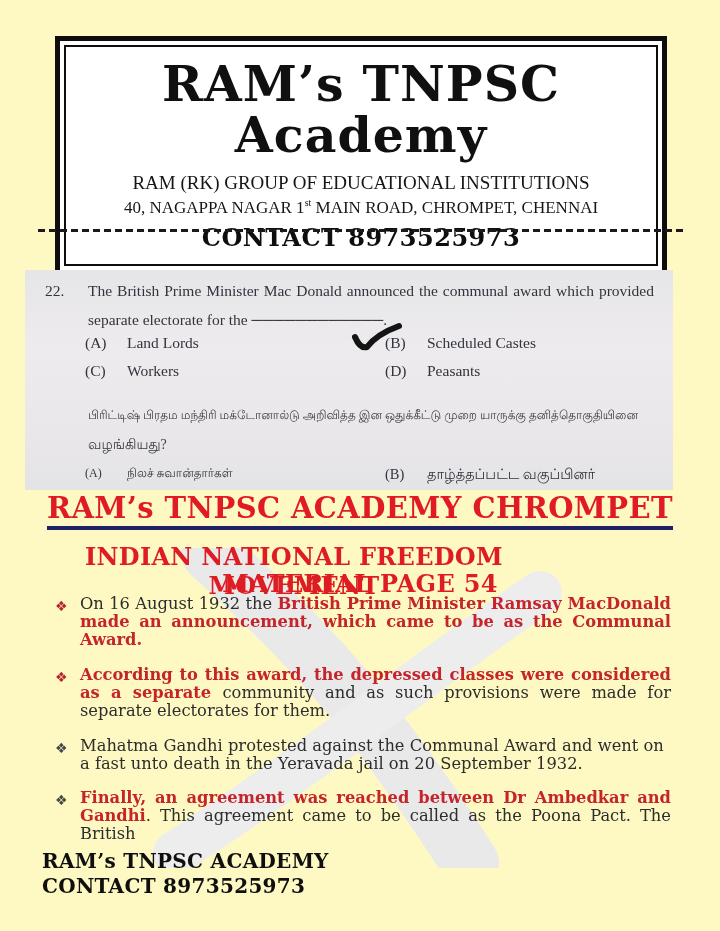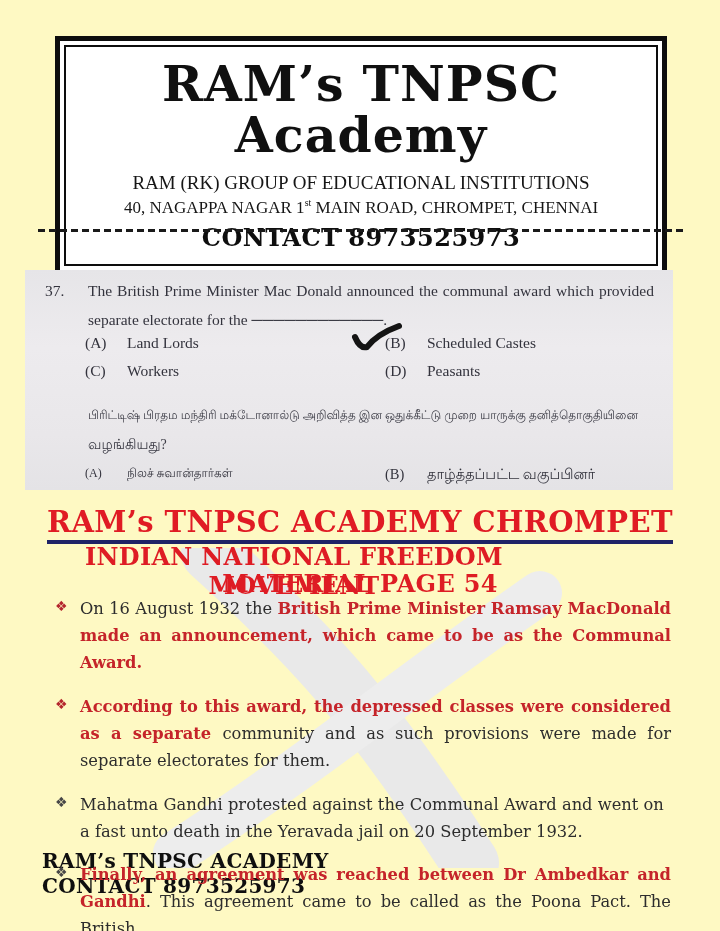--- a/index.html
+++ b/index.html
@@ -68,21 +68,21 @@
   .opt-b { left: 360px; top: 64px; }
   .opt-c { left: 60px;  top: 92px; }
   .opt-d { left: 360px; top: 92px; }
   .check-svg { position: absolute; left: 326px; top: 52px; width: 52px; height: 32px; }
   .tamil-q1 { position: absolute; left: 63px; top: 138px; width: 575px; font-size: 12px; color: #3a3a44; }
   .tamil-q2 { position: absolute; left: 63px; top: 167px; font-size: 14px; color: #3a3a44; }
   .opt-ta-a { left: 60px;  top: 196px; font-size: 12px; }
   .opt-ta-b { left: 360px; top: 196px; font-size: 14.5px; }
   
   .h-academy {
-    position: absolute; left: 0; top: 505px; width: 720px; text-align: center;
+    position: absolute; left: 0; top: 491px; width: 720px; text-align: center;
   }
   .h-academy span {
     display: inline-block; font-size: 29px; font-weight: bold; color: #e01b24;
     border-bottom: 4px solid #1f2366; padding-bottom: 1px; letter-spacing: 0.4px;
   }
   .h-movement {
     position: absolute; left: 0; top: 542px; width: 588px; text-align: center;
     font-size: 24px; font-weight: bold; color: #de1c24; letter-spacing: 0.3px;
   }
   .h-material {
@@ -92,21 +92,21 @@
   
   .watermark { position: absolute; left: 140px; top: 548px; width: 430px; height: 320px; z-index: 0; }
   
   .bullets {
     position: absolute; left: 55px; top: 595px; width: 616px; z-index: 1;
   }
   .bullet { display: flex; gap: 10px; }
   .bullet .marker { font-size: 14px; line-height: 21px; width: 15px; flex: none; padding-top: 1px; }
   .marker-red { color: #b4272d; }
   .marker-dark { color: #474747; }
-  .btext { font-size: 16.3px; line-height: 27px; color: #2d2d2d; }
+  .btext { font-size: 16.3px; line-height: 18px; color: #2d2d2d; }
   .red-bold { color: #c5242a; font-weight: bold; }
   .b1 { margin-bottom: 17px; }
   .b1 .btext { text-align: justify; }
   .b2 { margin-bottom: 17px; }
   .b2 .btext { text-align: justify; }
   .b3 { margin-bottom: 16px; }
   .b4 .btext { text-align: justify; text-align-last: justify; }
   
   .footer {
     position: absolute; left: 42px; top: 849px;
@@ -127,21 +127,21 @@
         <span>40, NAGAPPA NAGAR 1</span><span class="sup">st</span><span> MAIN ROAD, CHROMPET, CHENNAI</span>
       </div>
       <div class="h-contact">CONTACT 8973525973</div>
     </div>
   </div>
 
   <div class="dashes"></div>
 
 
   <div class="scan">
-    <div class="q-num">37.</div>
+    <div class="q-num">22.</div>
     <div class="q-line1">The  British Prime Minister Mac Donald announced the communal award which provided</div>
     <div class="q-line2">separate electorate for the ────────────.</div>
 
     <div class="opt opt-a">
       <span class="lbl">(A)</span><span>Land Lords</span>
     </div>
     <div class="opt opt-b">
       <span class="lbl">(B)</span><span>Scheduled Castes</span>
     </div>
     <svg class="check-svg" viewBox="0 0 52 32">

